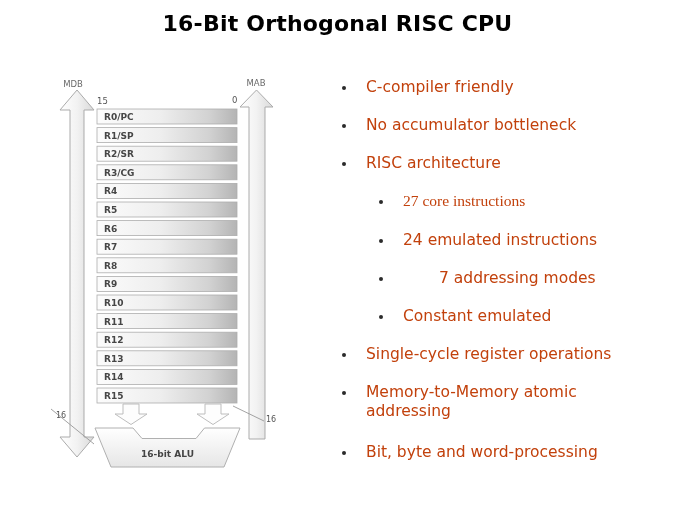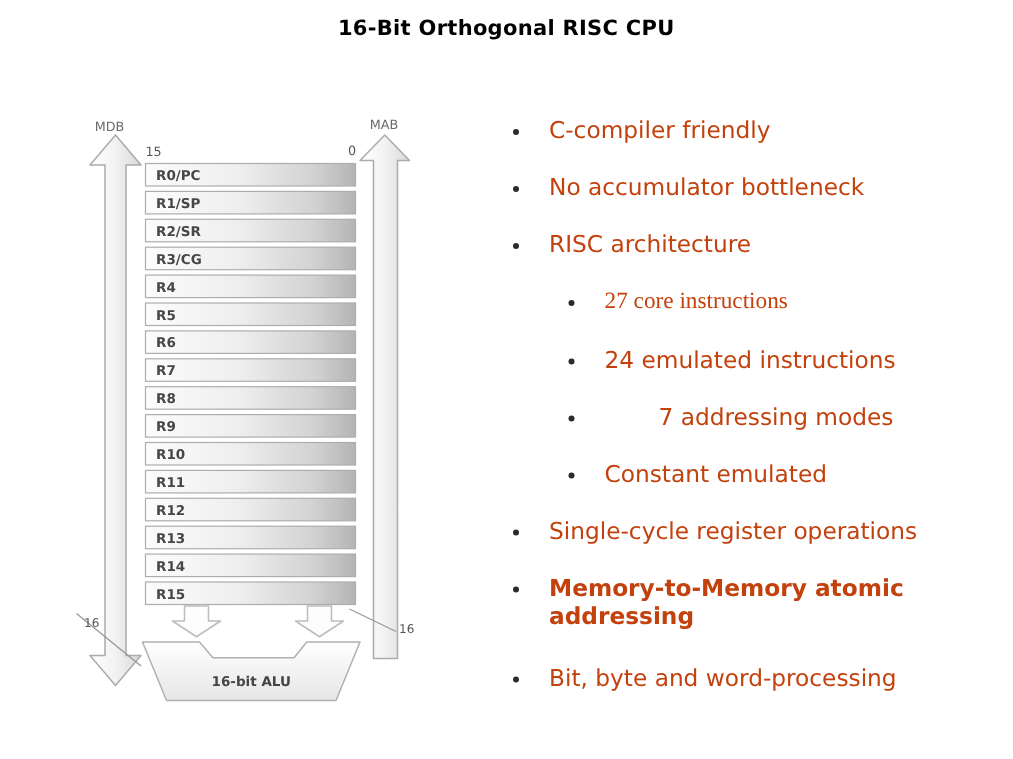--- a/index.html
+++ b/index.html
@@ -1,27 +1,27 @@
 <!DOCTYPE html>
 <html><head>
 <meta charset="utf-8">
 <style>
   html,body{margin:0;padding:0;background:#ffffff;}
   .page{position:relative;width:675px;height:506px;background:#ffffff;overflow:hidden;
         font-family:"DejaVu Sans","Liberation Sans",sans-serif;}
   .title{position:absolute;top:11px;left:0;width:100%;text-align:center;
-         font-size:14px;font-weight:bold;color:#000;letter-spacing:.2px;}
+         font-size:22px;font-weight:bold;color:#000;letter-spacing:.2px;}
   .diagram-svg{position:absolute;left:0;top:0;}
   .bullets{position:absolute;left:340px;top:0;width:332px;height:506px;}
   .brow{position:absolute;display:flex;align-items:flex-start;}
   .brow.sub{margin-left:37px;}
   .dot{flex:0 0 auto;width:4px;height:4px;border-radius:50%;background:#2b2b2b;
        margin-top:8px;margin-left:2px;}
   .btext{margin-left:20px;font-size:15.5px;line-height:18.5px;color:#c2410c;}
-  .wrap2{max-width:240px;font-weight:bold;}
+  .wrap2{max-width:240px;}
   
   .dlabel{font-size:8.5px;fill:#6a6a6a;}
   .dbit{font-size:8.5px;fill:#555555;}
   .dreg{font-size:9px;font-weight:bold;fill:#464646;}
   .dalu{font-size:9px;font-weight:bold;fill:#444444;}
   .d16{font-size:8px;fill:#555555;}
 </style>
 </head>
 <body>
 

